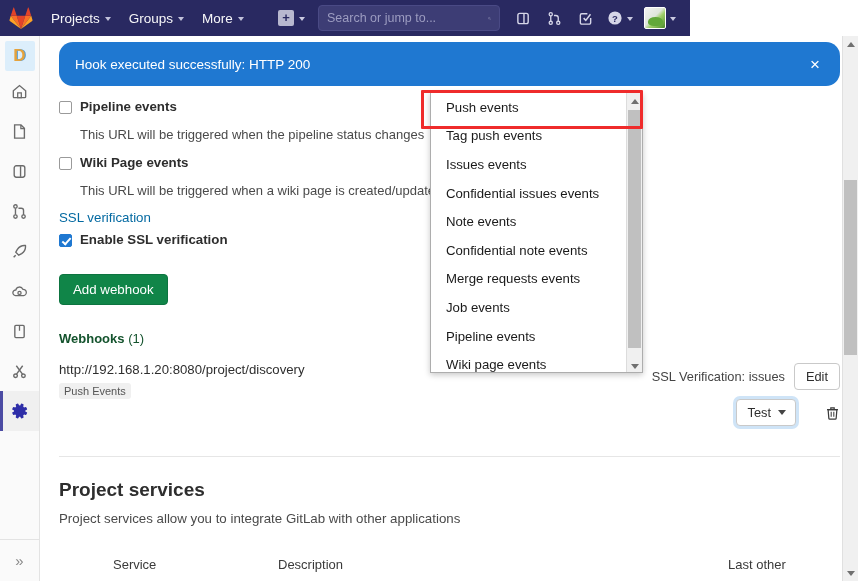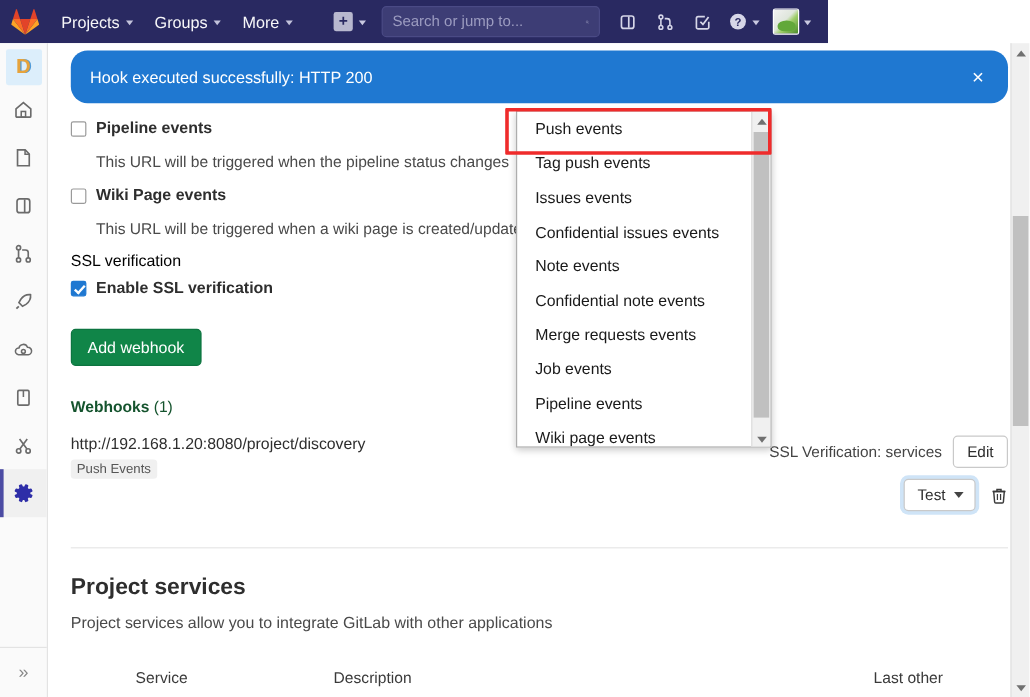--- a/index.html
+++ b/index.html
@@ -120,21 +120,21 @@
     background: #fff; flex: 0 0 auto; margin-top: 3px; cursor: pointer;
     position: relative;
   }
   .chkbox.checked { background: #1f78d1; border-color: #1f78d1; }
   .chkbox.checked:after {
     content: ""; position: absolute; left: 4px; top: 1px; width: 3px; height: 7px;
     border: solid #fff; border-width: 0 2px 2px 0; transform: rotate(42deg);
   }
   .chk-title { font-size: 13.3px; font-weight: bold; color: #2e2e2e; line-height: 17px; }
   .chk-desc { font-size: 13px; color: #4a4a4a; line-height: 18px; margin-top: 11px; }
-  .sect-label { font-size: 13.3px; color: #000000; margin: 10px 0 6px 0; }
+  .sect-label { font-size: 13.3px; color: #0369a1; margin: 10px 0 6px 0; }
   .btn-green {
     background: #108548; color: #fff; border: 1px solid #0d7440;
     border-radius: 4px; padding: 7px 13px; font-size: 13.3px; cursor: pointer;
     font-family: "Liberation Sans", sans-serif; margin-top: 16px; text-align: center;
   }
 
   
   .wh-head { font-size: 13px; color: #14532d; margin: 26px 0 0 0; }
   .wh-head b { font-weight: bold; }
   .wh-row {
@@ -149,21 +149,21 @@
   }
   .wh-right { text-align: right; padding-top: 2px; }
   .wh-ssl-line { display: flex; align-items: center; gap: 9px; justify-content: flex-end; }
   .ssl-text { font-size: 12.8px; color: #444; }
   .btn-plain {
     background: #fff; border: 1px solid #c9c9c9; border-radius: 4px;
     padding: 5px 11px; font-size: 12.8px; color: #2e2e2e; cursor: pointer;
     font-family: "Liberation Sans", sans-serif;
   }
   .wh-actions {
-    display: flex; align-items: center; gap: 12px; justify-content: flex-end;
+    display: flex; align-items: center; gap: 29px; justify-content: flex-end;
     margin-top: 9px;
   }
   .btn-test {
     background: #fff; border: 1px solid #c9c9c9; border-radius: 4px;
     padding: 5px 9px 5px 11px; font-size: 12.8px; color: #2e2e2e; cursor: pointer;
     display: flex; align-items: center; gap: 7px;
     box-shadow: 0 0 0 3px #cfe4f7;
   }
   .btn-test .caret-d {
     width: 0; height: 0; border-left: 4px solid transparent;
@@ -419,21 +419,21 @@
           <span>(1)</span>
         </div>
 
         <div class="wh-row">
           <div class="wh-left">
             <div class="wh-url">http://192.168.1.20:8080/project/discovery</div>
             <span class="wh-badge">Push Events</span>
           </div>
           <div class="wh-right">
             <div class="wh-ssl-line">
-              <span class="ssl-text">SSL Verification: services</span>
+              <span class="ssl-text">SSL Verification: issues</span>
               <button class="btn-plain">Edit</button>
             </div>
             <div class="wh-actions">
               <div class="btn-test">
                 <span>Test</span>
                 <i class="caret-d"></i>
               </div>
               <div class="trash">
                 <svg width="15" height="16" viewBox="0 0 16 16">
                   <path d="M3.3 4.4h9.4l-.8 9.3a1 1 0 0 1-1 .9H5.1a1 1 0 0 1-1-.9z" fill="none" stroke="#3a3a3a" stroke-width="1.3"></path>

